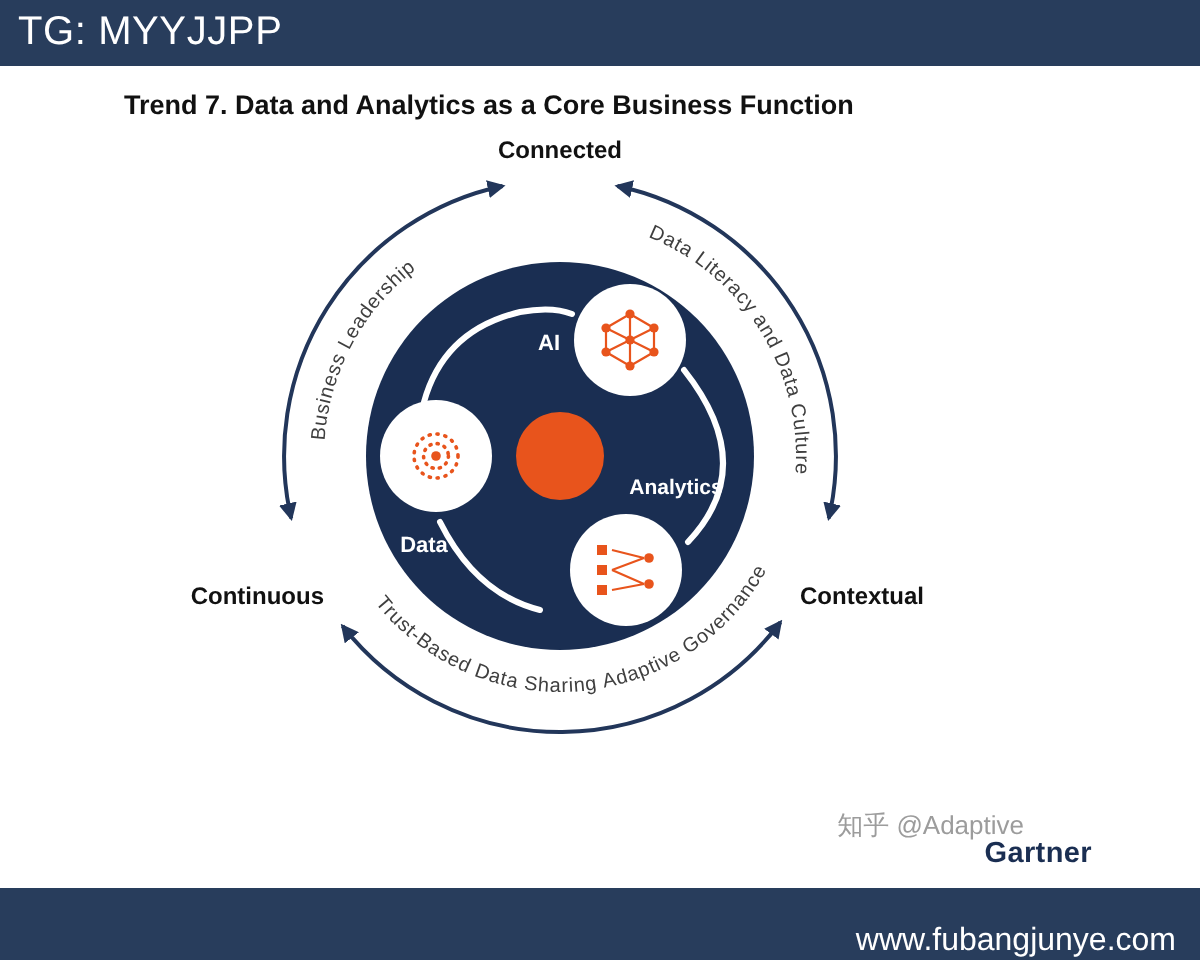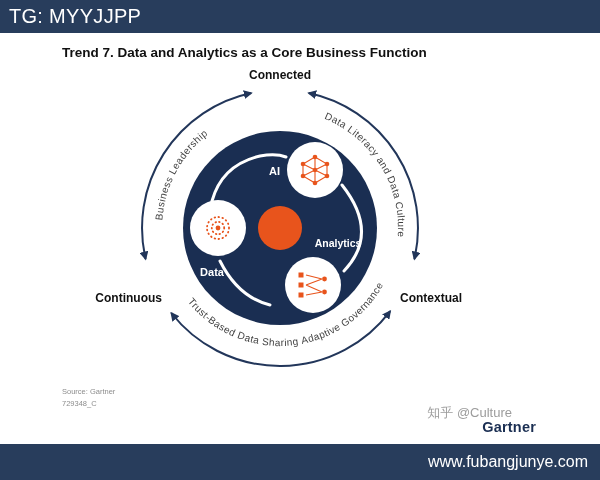--- a/index.html
+++ b/index.html
@@ -2,28 +2,28 @@
 <html><head>
 <meta charset="utf-8">
 <style>
   html,body{margin:0;padding:0;background:#fff;}
   .screen{position:relative;width:600px;height:480px;background:#ffffff;overflow:hidden;
           font-family:"Liberation Sans",sans-serif;}
   .topbar{position:absolute;top:0;left:0;width:600px;height:33px;background:#283d5c;
           color:#fff;display:flex;align-items:center;box-sizing:border-box;padding-left:9px;
           font-size:20px;letter-spacing:.3px;}
   .bottombar{position:absolute;bottom:0;left:0;width:600px;height:36px;background:#283d5c;
-          color:#fff;display:flex;align-items:center;justify-content:flex-end;
+          color:#fff;display:flex;align-items:flex-end;justify-content:flex-end;
           box-sizing:border-box;padding-right:12px;font-size:16px;}
   .content{position:absolute;top:33px;left:0;width:600px;height:411px;background:#fff;}
   .title{position:absolute;top:12px;left:62px;font-size:13.5px;font-weight:bold;color:#111;}
   .diagram-wrap{position:absolute;top:30px;left:40px;width:480px;height:330px;}
   .source{position:absolute;top:353px;left:62px;font-size:7.5px;color:#8d8d8d;line-height:1.6;}
   .watermark{position:absolute;top:371px;right:88px;font-size:13px;color:#9c9c9c;}
-  .brand{position:absolute;top:386px;right:64px;font-size:14.5px;font-weight:bold;color:#1a2e52;
+  .brand{position:absolute;top:386px;right:54px;font-size:14.5px;font-weight:bold;color:#1a2e52;
          letter-spacing:.2px;}
   svg text{font-family:"Liberation Sans",sans-serif;}
 </style>
 </head>
 <body>
 
 <div class="screen">
 
   <div class="topbar">
     <span>TG: MYYJJPP</span>
@@ -112,26 +112,22 @@
             <rect x="258.5" y="219.5" width="5" height="5"></rect>
             <rect x="258.5" y="229.5" width="5" height="5"></rect>
             <circle cx="284.5" cy="216" r="2.4"></circle>
             <circle cx="284.5" cy="229" r="2.4"></circle>
           </g>
         </g>
         <text x="298" y="184" text-anchor="middle" font-size="10.5" font-weight="bold" fill="#ffffff">Analytics</text>
       </svg>
     </div>
 
-    <div class="source">
-      <div>Source: Gartner</div>
-      <div>729348_C</div>
-    </div>
 
-    <div class="watermark">知乎 @Culture</div>
+    <div class="watermark">知乎 @Adaptive</div>
     <div class="brand">Gartner</div>
   </div>
 
   <div class="bottombar">
     <span>www.fubangjunye.com</span>
   </div>
 
 </div>
 
 </body></html>

